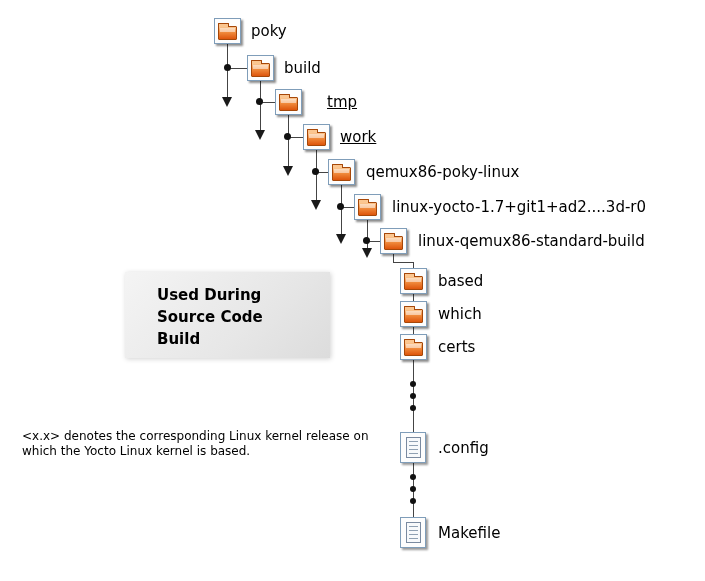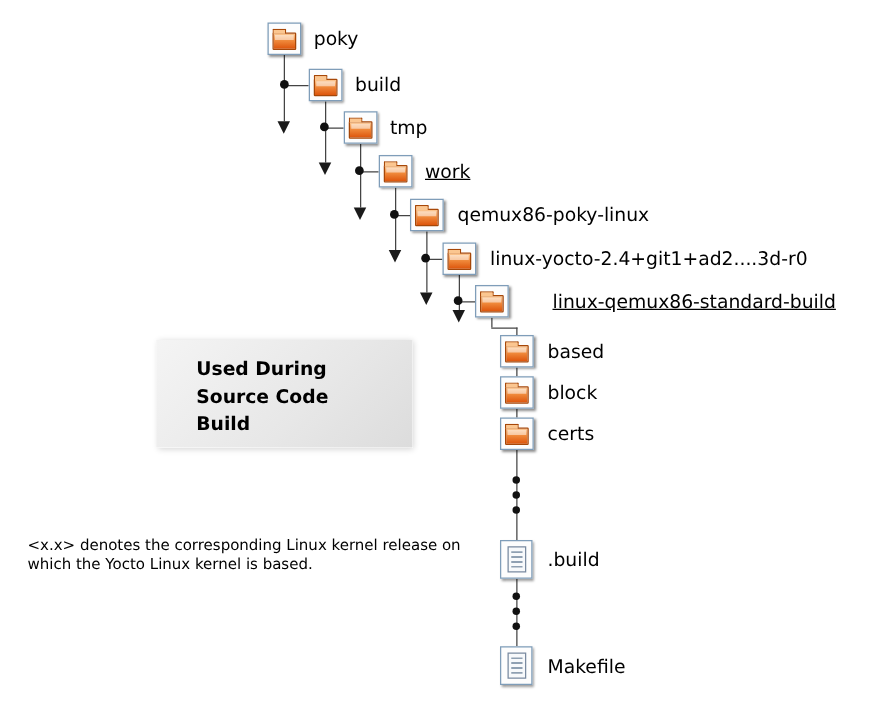--- a/index.html
+++ b/index.html
@@ -113,67 +113,67 @@
     <div class="node-label" style="left:251px;top:22px;">poky</div>
 
     <div class="icon-frame" style="left:247px;top:55px;">
         <div class="folder-shape"></div>
       </div>
     <div class="node-label" style="left:284px;top:59px;">build</div>
 
     <div class="icon-frame" style="left:275px;top:89px;">
         <div class="folder-shape"></div>
       </div>
-    <div class="node-label" style="left:312px;top:93px;">tmp</div>
+    <div class="node-label" style="left:327px;top:93px;text-decoration:underline;">tmp</div>
 
     <div class="icon-frame" style="left:303px;top:124px;">
         <div class="folder-shape"></div>
       </div>
     <div class="node-label" style="left:340px;top:128px;text-decoration:underline;">work</div>
 
     <div class="icon-frame" style="left:328px;top:159px;">
         <div class="folder-shape"></div>
       </div>
     <div class="node-label" style="left:366px;top:163px;">qemux86-poky-linux</div>
 
     <div class="icon-frame" style="left:354px;top:194px;">
         <div class="folder-shape"></div>
       </div>
-    <div class="node-label" style="left:392px;top:198px;">linux-yocto-2.4+git1+ad2....3d-r0</div>
+    <div class="node-label" style="left:392px;top:198px;">linux-yocto-1.7+git1+ad2....3d-r0</div>
 
     <div class="icon-frame" style="left:380px;top:228px;">
         <div class="folder-shape"></div>
       </div>
-    <div class="node-label" style="left:442px;top:232px;text-decoration:underline;">linux-qemux86-standard-build</div>
+    <div class="node-label" style="left:418px;top:232px;">linux-qemux86-standard-build</div>
 
     <div class="icon-frame" style="left:400px;top:268px;">
         <div class="folder-shape"></div>
       </div>
     <div class="node-label" style="left:438px;top:272px;">based</div>
 
     <div class="icon-frame" style="left:400px;top:301px;">
         <div class="folder-shape"></div>
       </div>
-    <div class="node-label" style="left:438px;top:305px;">block</div>
+    <div class="node-label" style="left:438px;top:305px;">which</div>
 
     <div class="icon-frame" style="left:400px;top:334px;">
         <div class="folder-shape"></div>
       </div>
     <div class="node-label" style="left:438px;top:338px;">certs</div>
 
     <div class="ellipsis-dot" style="left:410px;top:381px;"></div>
     <div class="ellipsis-dot" style="left:410px;top:393px;"></div>
     <div class="ellipsis-dot" style="left:410px;top:405px;"></div>
 
     <div class="file-frame" style="left:400px;top:432px;">
         <div class="page-shape">
           <div class="page-lines"></div>
         </div>
       </div>
-    <div class="node-label" style="left:438px;top:439px;">.build</div>
+    <div class="node-label" style="left:438px;top:439px;">.config</div>
 
     <div class="ellipsis-dot" style="left:410px;top:474px;"></div>
     <div class="ellipsis-dot" style="left:410px;top:486px;"></div>
     <div class="ellipsis-dot" style="left:410px;top:498px;"></div>
 
     <div class="file-frame" style="left:400px;top:517px;">
         <div class="page-shape">
           <div class="page-lines"></div>
         </div>
       </div>

